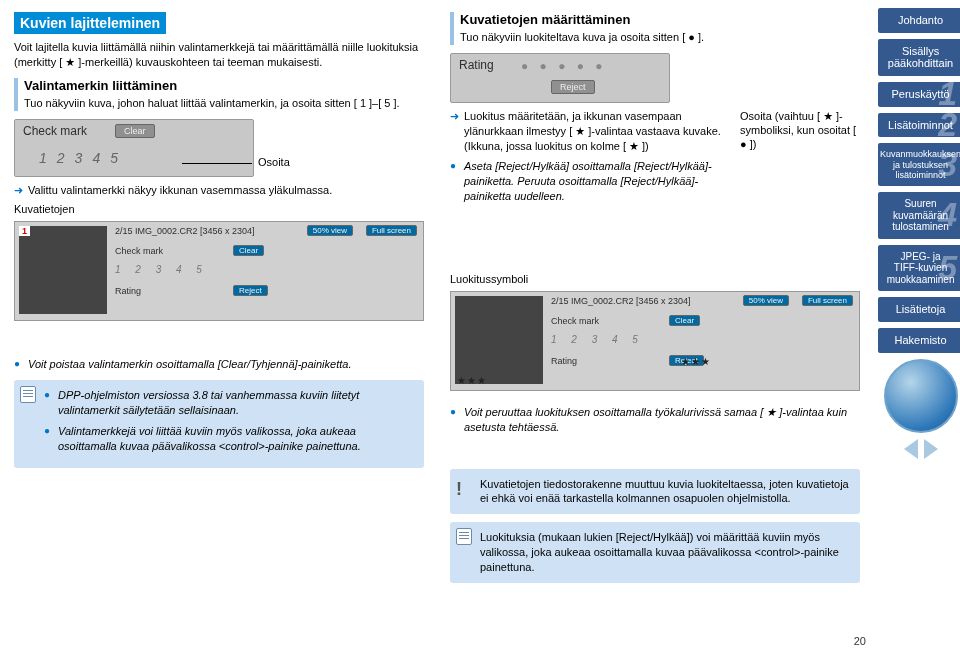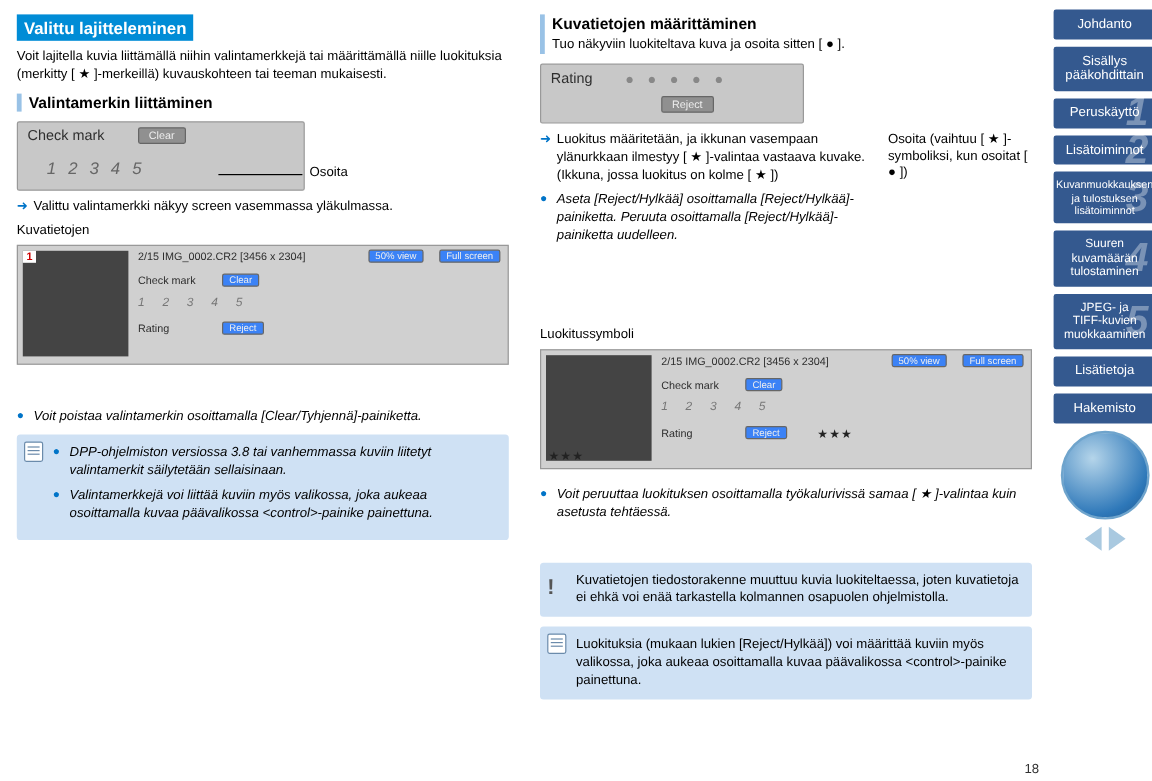--- a/index.html
+++ b/index.html
@@ -28,21 +28,21 @@
   .lead-lbl { position:absolute; font-size:11px; }
 
   .arrow-line { position: relative; padding-left: 14px; font-size: 11px; line-height: 1.35; margin-bottom: 6px; }
   .arrow-line::before { content: "➜"; color: #0074c8; position: absolute; left: 0; top: 0; }
 
   .bullet-line { position: relative; padding-left: 14px; font-size: 11px; line-height: 1.35; margin-bottom: 6px; font-style: italic; }
   .bullet-line::before { content: "●"; color: #0074c8; position: absolute; left: 0; top: 0; font-size: 10px; }
 
   .shotwide { background:#d0d0d0; border:1px solid #999; width:410px; height:100px; margin:6px 0; position:relative; overflow:hidden; }
   .shotwide .thumb { position:absolute; left:4px; top:4px; width:88px; height:88px; background:#444; }
-  .shotwide .mini-btn { background:#3b82f6; border:1px solid #666; border-radius:2px; color:#eee; font-size:8px; padding:0 5px; position:absolute; }
+  .shotwide .mini-btn { background:#0369a1; border:1px solid #666; border-radius:2px; color:#eee; font-size:8px; padding:0 5px; position:absolute;margin-left:48px; }
   .shotwide .stars { position:absolute; color:#222; font-size:10px; letter-spacing:1px; }
 
   .notebox { background: #cfe1f4; border-radius: 3px; padding: 8px 10px 8px 30px; position: relative; font-size: 11px; line-height: 1.35; margin: 8px 0; }
   .notebox .nicon { position: absolute; left: 6px; top: 6px; width: 16px; height: 17px; border: 1px solid #6b8bab; background: #fff; border-radius: 2px; }
   .notebox .nicon::after { content: ""; position: absolute; left: 2px; right: 2px; top: 3px; border-top: 1px solid #6b8bab; box-shadow: 0 3px 0 #6b8bab, 0 6px 0 #6b8bab; }
   .warnbox { background: #cfe1f4; border-radius: 3px; padding: 8px 10px 8px 30px; position: relative; font-size: 11px; line-height: 1.35; margin: 8px 0; }
   .warnbox .wicon { position: absolute; left: 6px; top: 8px; font-size: 18px; font-weight: bold; color: #555; }
 
   .right-col2 { position:absolute; right:0; top:0; font-size:11px; line-height:1.3; text-align:left; width:120px;}
 
@@ -61,44 +61,45 @@
   .coltwo-upper { position:relative; min-height:160px; }
 </style>
 </head>
 <body>
 
 <div class="page">
   <div class="main">
     <div class="cols">
 
       <div class="col">
-        <span class="tag">Valittu lajitteleminen</span>
+        <span class="tag">Kuvien lajitteleminen</span>
         <div class="body">Voit lajitella kuvia liittämällä niihin valintamerkkejä tai määrittämällä niille luokituksia (merkitty [ ★ ]-merkeillä) kuvauskohteen tai teeman mukaisesti.</div>
 
         <div class="bluebar">
           <div class="h2">Valintamerkin liittäminen</div>
+          <div class="body">Tuo näkyviin kuva, johon haluat liittää valintamerkin, ja osoita sitten [ 1 ]–[ 5 ].</div>
         </div>
 
         <div style="position:relative;">
           <div class="figure">
             <span class="fig-label" style="left:8px; top:4px;">Check mark</span>
             <span class="fig-btn" style="left:100px; top:4px;">Clear</span>
             <div class="fig-numrow" style="left:24px; top:30px;">
               <span>1</span>
               <span>2</span>
               <span>3</span>
               <span>4</span>
               <span>5</span>
             </div>
           </div>
           <div class="lead" style="left:168px; top:44px; width:70px;"></div>
           <span class="lead-lbl" style="left:244px; top:37px;">Osoita</span>
         </div>
 
-        <div class="arrow-line">Valittu valintamerkki näkyy screen vasemmassa yläkulmassa.</div>
+        <div class="arrow-line">Valittu valintamerkki näkyy ikkunan vasemmassa yläkulmassa.</div>
 
         <div class="subhead">Kuvatietojen</div>
 
         <div class="shotwide">
           <div class="thumb"></div>
           <div style="position:absolute; left:4px; top:4px; background:#fff; color:#c00; font-weight:bold; font-size:9px; padding:0 3px;">1</div>
           <span class="fig-label" style="left:100px; top:4px; font-size:9px;">2/15 IMG_0002.CR2 [3456 x 2304]</span>
           <span class="mini-btn" style="right:70px; top:3px;">50% view</span>
           <span class="mini-btn" style="right:6px; top:3px;">Full screen</span>
           <span class="fig-label" style="left:100px; top:24px; font-size:9px;">Check mark</span>
@@ -161,21 +162,21 @@
           <div class="wicon">!</div>
           <span>Kuvatietojen tiedostorakenne muuttuu kuvia luokiteltaessa, joten kuvatietoja ei ehkä voi enää tarkastella kolmannen osapuolen ohjelmistolla.</span>
         </div>
 
         <div class="notebox">
           <div class="nicon"></div>
           <span>Luokituksia (mukaan lukien [Reject/Hylkää]) voi määrittää kuviin myös valikossa, joka aukeaa osoittamalla kuvaa päävalikossa &lt;control&gt;-painike painettuna.</span>
         </div>
       </div>
     </div>
-    <div class="pagenum">18</div>
+    <div class="pagenum">20</div>
   </div>
 
   <div class="sidebar">
     <div class="sb-box"><span>Johdanto</span></div>
     <div class="sb-box"><span style="white-space:pre-line;">Sisällys
 pääkohdittain</span></div>
     <div class="sb-box"><span>Peruskäyttö</span><span class="sb-num">1</span></div>
     <div class="sb-box"><span>Lisätoiminnot</span><span class="sb-num">2</span></div>
     <div class="sb-box big" style="font-size:9px;"><span style="white-space:pre-line;">Kuvanmuokkauksen
 ja tulostuksen

